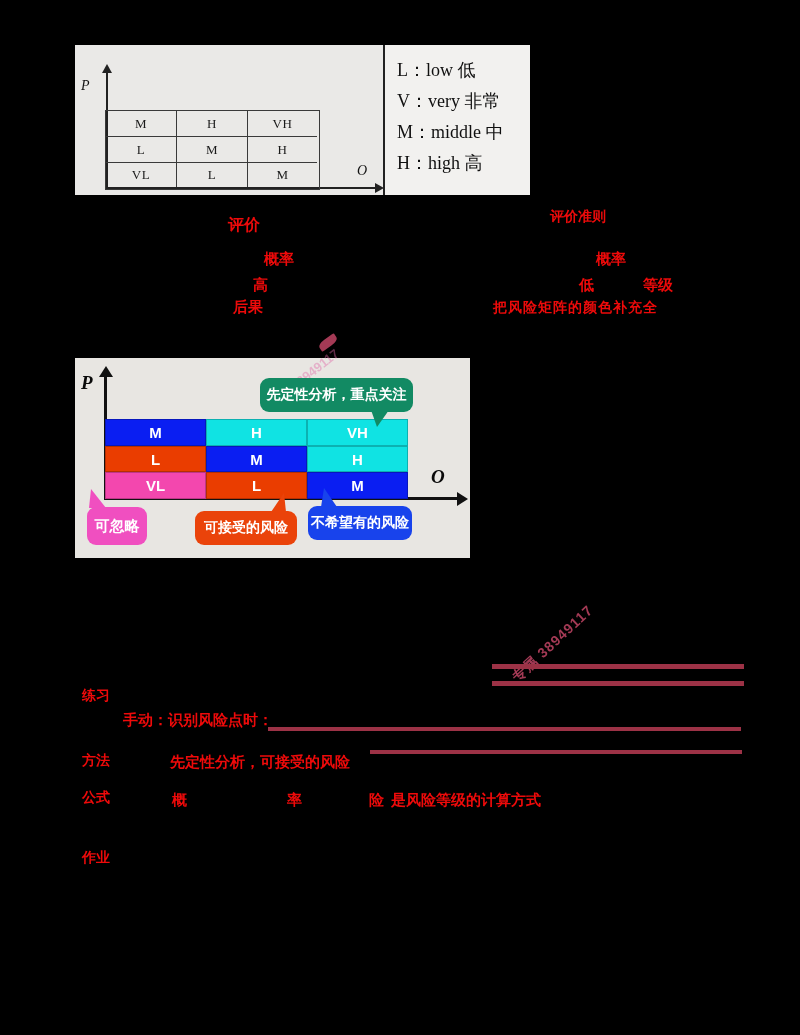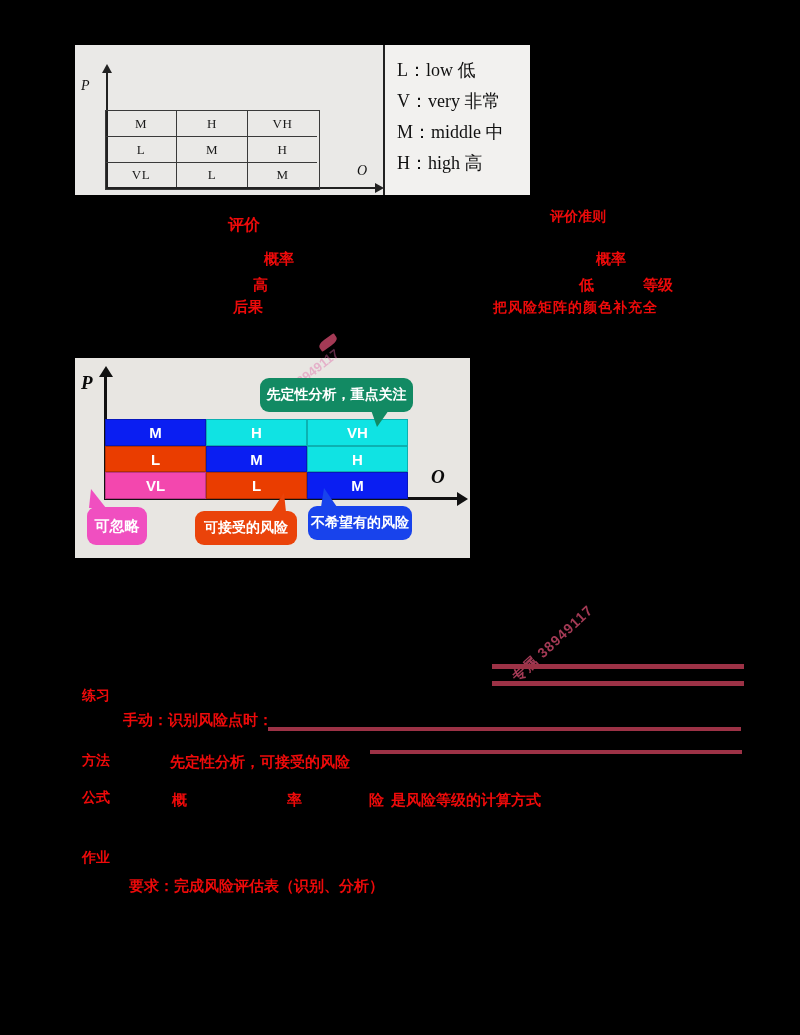--- a/index.html
+++ b/index.html
@@ -150,15 +150,14 @@
   <span class="abs red" style="left:170px;top:753px;font-size:15px;">先定性分析，可接受的风险</span>
   <div class="abs maroon" style="left:370px;top:750px;width:372px;height:4px;"></div>
 
   <span class="abs red" style="left:82px;top:789px;font-size:14px;text-align:center;">公式</span>
   <span class="abs red" style="left:172px;top:791px;font-size:15px;">概</span>
   <span class="abs red" style="left:287px;top:791px;font-size:15px;">率</span>
   <span class="abs red" style="left:369px;top:791px;font-size:15px;">险</span>
   <span class="abs red" style="left:391px;top:791px;font-size:15px;">是风险等级的计算方式</span>
 
   <span class="abs red" style="left:82px;top:849px;font-size:14px;">作业</span>
-  <span class="abs red" style="left:129px;top:877px;font-size:15px;">要求：完成风险评估表（识别、分析）</span>
 
 </div>
 
 </body></html>

